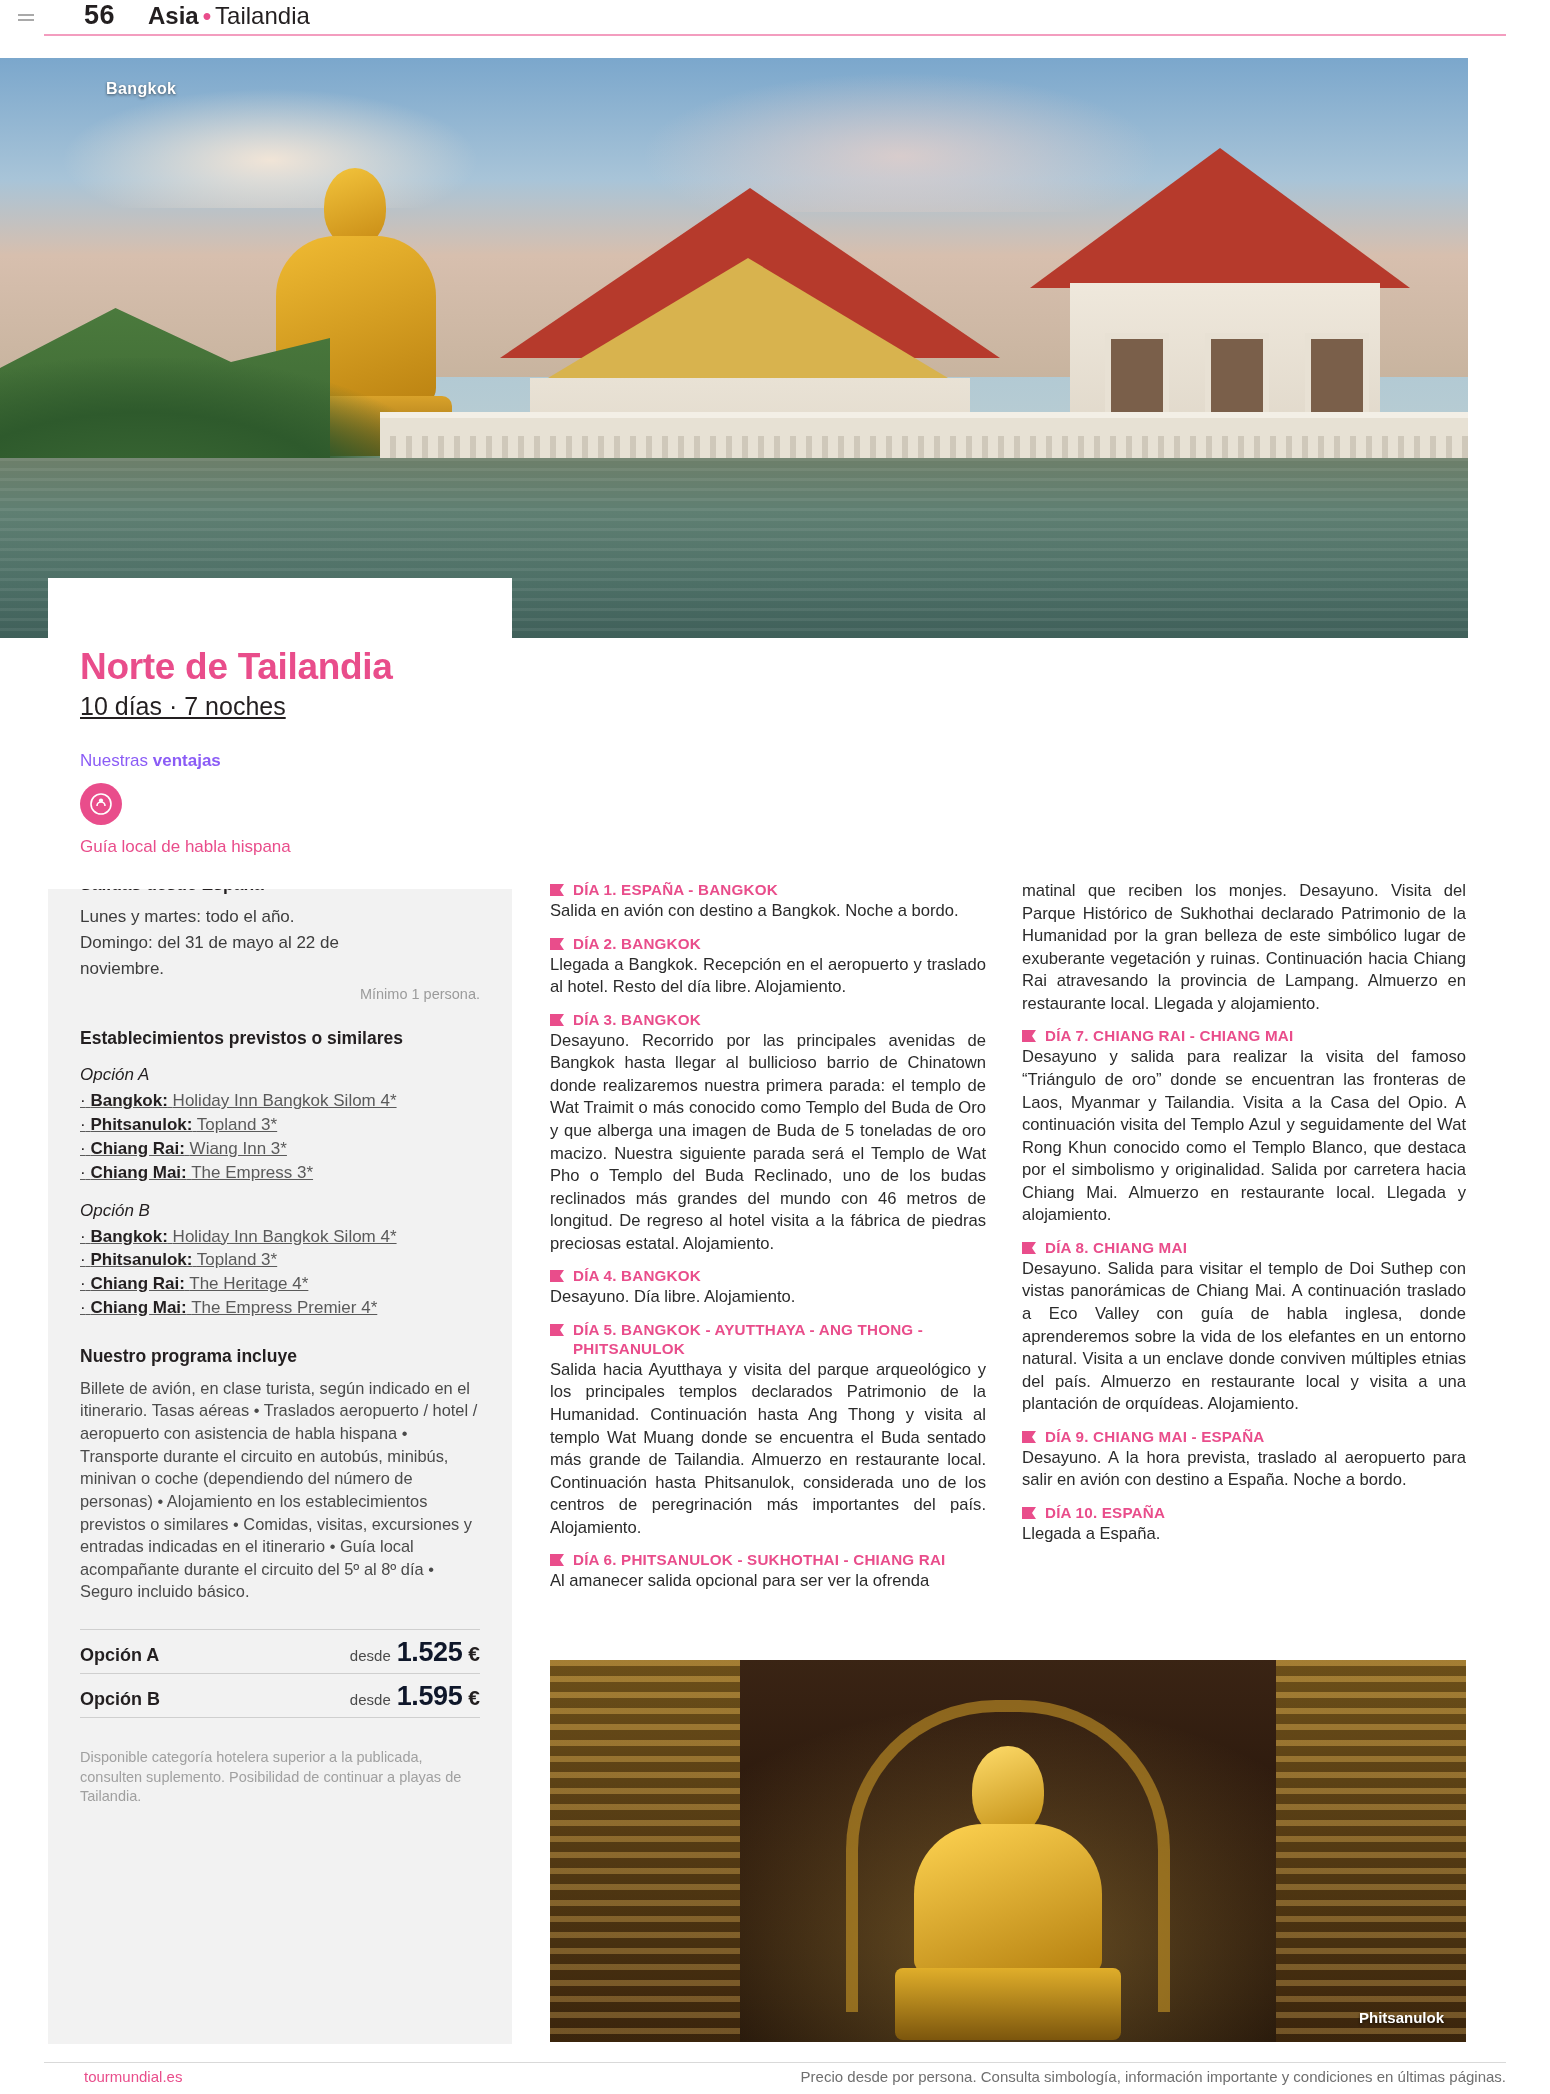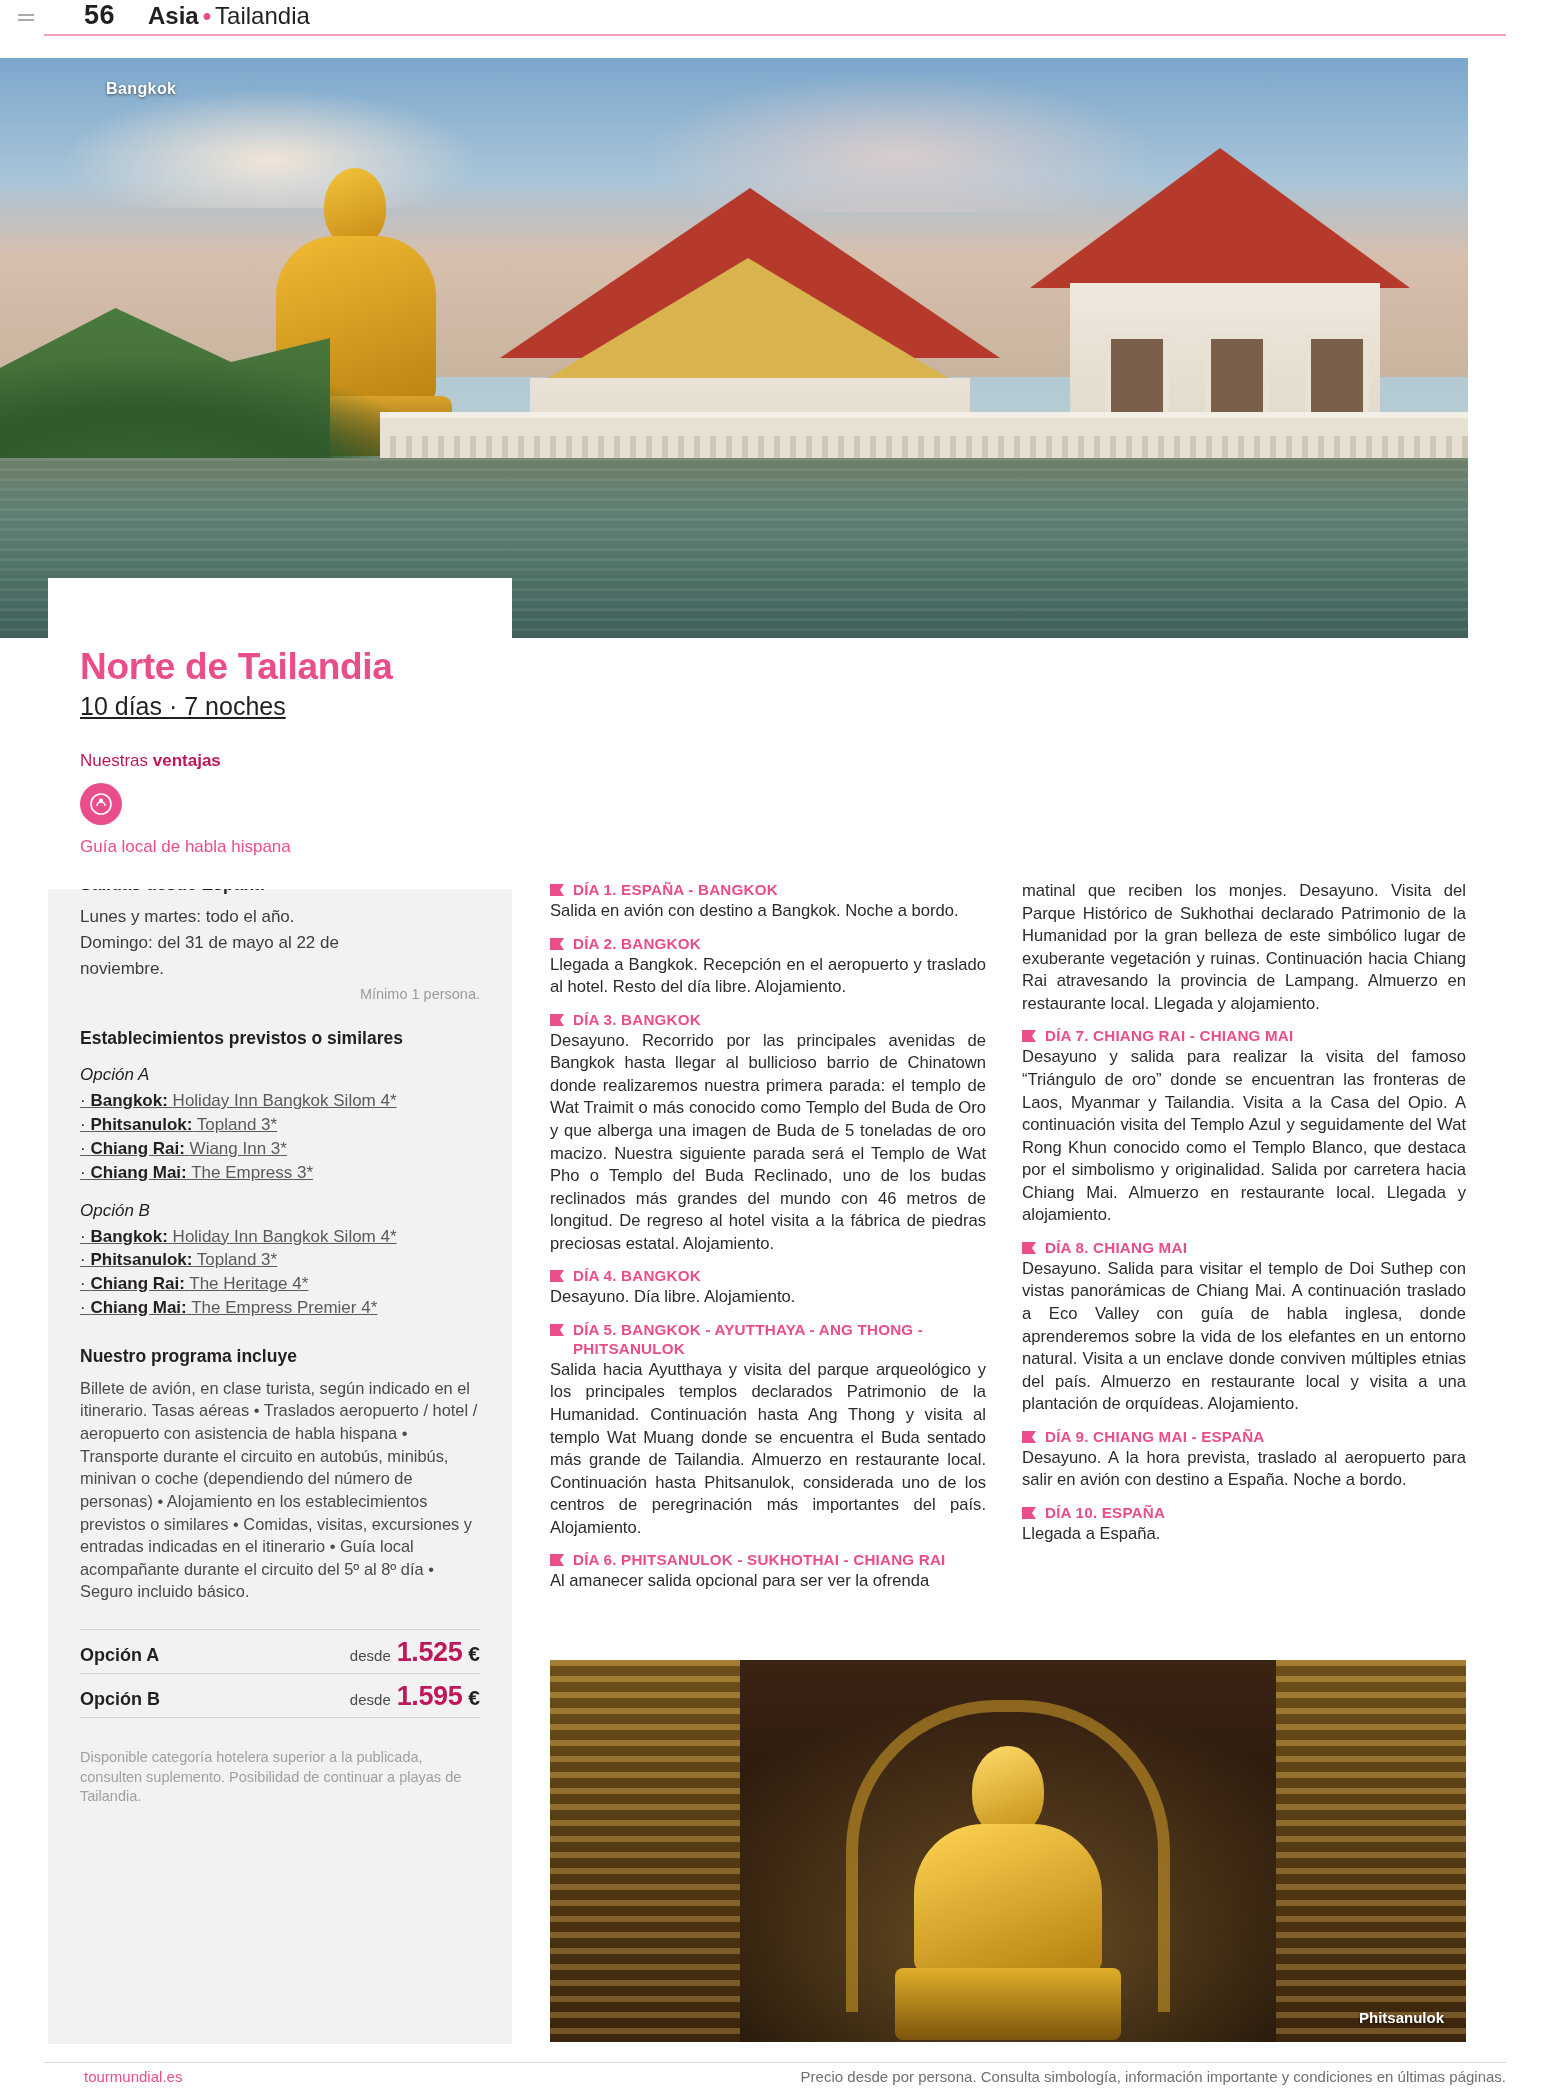--- a/index.html
+++ b/index.html
@@ -198,21 +198,21 @@
     letter-spacing: -.3px;
   }
   .subtitle {
     font-size: 25px;
     color: #231f20;
     margin: 0 0 30px 0;
     text-decoration: underline;
   }
   .advantages-label {
     font-size: 17px;
-    color: #be185d;
+    color: #8b5cf6;
     margin-bottom: 12px;
   }
   .advantages-label .b { font-weight: bold; }
   .adv-icon {
     width: 42px; height: 42px; border-radius: 50%;
     background: #e94d8b;
     display: flex; align-items: center; justify-content: center;
     margin-bottom: 12px;
   }
   .adv-icon svg { display:block; }
@@ -281,21 +281,21 @@
   .price-row {
     display: flex;
     align-items: baseline;
     justify-content: space-between;
     border-bottom: 1px solid #cfcfcf;
     padding: 7px 0 5px 0;
   }
   .price-name { font-size: 18px; font-weight: bold; color: #231f20; }
   .price-right { display: flex; align-items: baseline; gap: 6px; }
   .price-desde { font-size: 15px; color: #4a4a4a; }
-  .price-amount { font-size: 27px; font-weight: bold; color: #be185d; letter-spacing: -.4px; }
+  .price-amount { font-size: 27px; font-weight: bold; color: #0f172a; letter-spacing: -.4px; }
   .price-cur { font-size: 21px; font-weight: bold; color: #231f20; }
 
   .footnote {
     margin-top: 30px;
     font-size: 14.5px;
     line-height: 1.35;
     color: #a0a0a0;
   }
 
   

